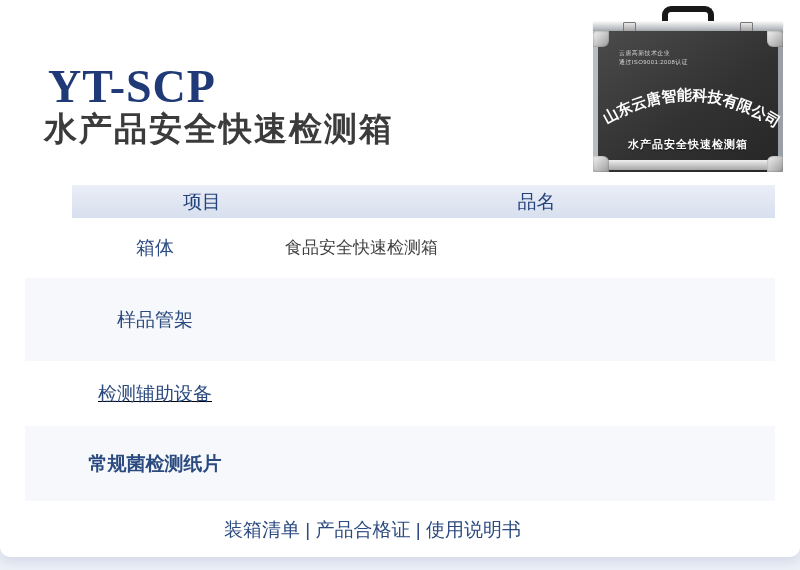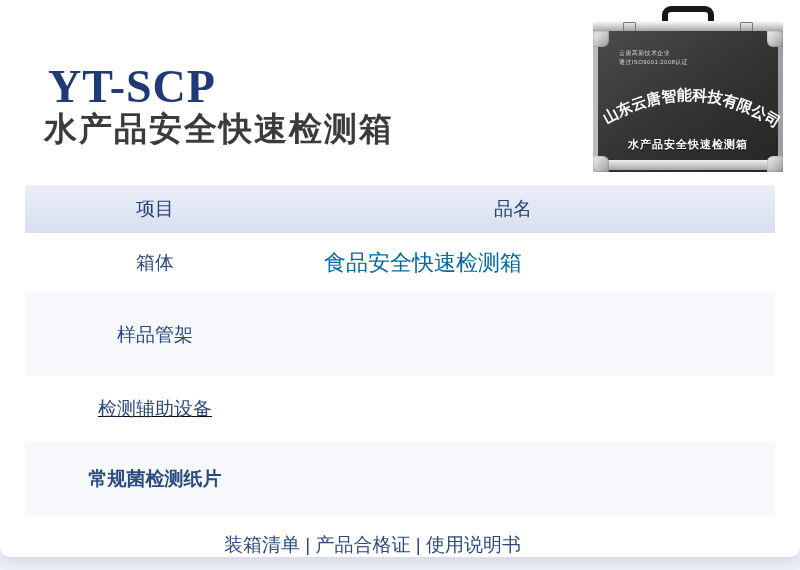--- a/index.html
+++ b/index.html
@@ -103,43 +103,44 @@
     color:#ffffff;
     font-size:11px; font-weight:bold;
     letter-spacing:1px;
     text-shadow:0 1px 1px rgba(0,0,0,.6);
   }
 
   
   .spec-table { position:absolute; left:25px; top:185px; width:750px; }
   .t-header {
     display:grid; grid-template-columns:260px 1fr;
-    height:48px; align-items:center;
+    height:33px; align-items:center;
     background:linear-gradient(#e9eef7,#d8dfee);
+    margin-left:47px;
   }
   .t-header .hcell {
     text-align:center;
     color:#24437c; font-size:19px;
   }
   .t-header .hcell-name { padding-right:34px; }
   .t-row {
     display:grid; grid-template-columns:260px 1fr;
     align-items:center;
   }
   .t-row .label {
     text-align:center;
     color:#2b4a80; font-size:19px;
   }
   .t-row .value {
-    color:#0369a1; font-size:22px;
+    color:#404040; font-size:17px;
     line-height:1.95;
     padding-right:10px;
   }
   .alt { background:#f6f8fb; }
-  .h60 { min-height:60px;gap:39px; }
+  .h60 { min-height:60px; }
   .h84 { min-height:83px; }
   .h64 { min-height:65px;text-decoration:underline; }
   .h76 { min-height:75px;font-weight:bold; }
   .t-footer {
     height:57px;
     display:flex; align-items:center; justify-content:center;
     color:#2b4a80; font-size:19px;
     padding-right:55px; box-sizing:border-box;
   }
 </style>

